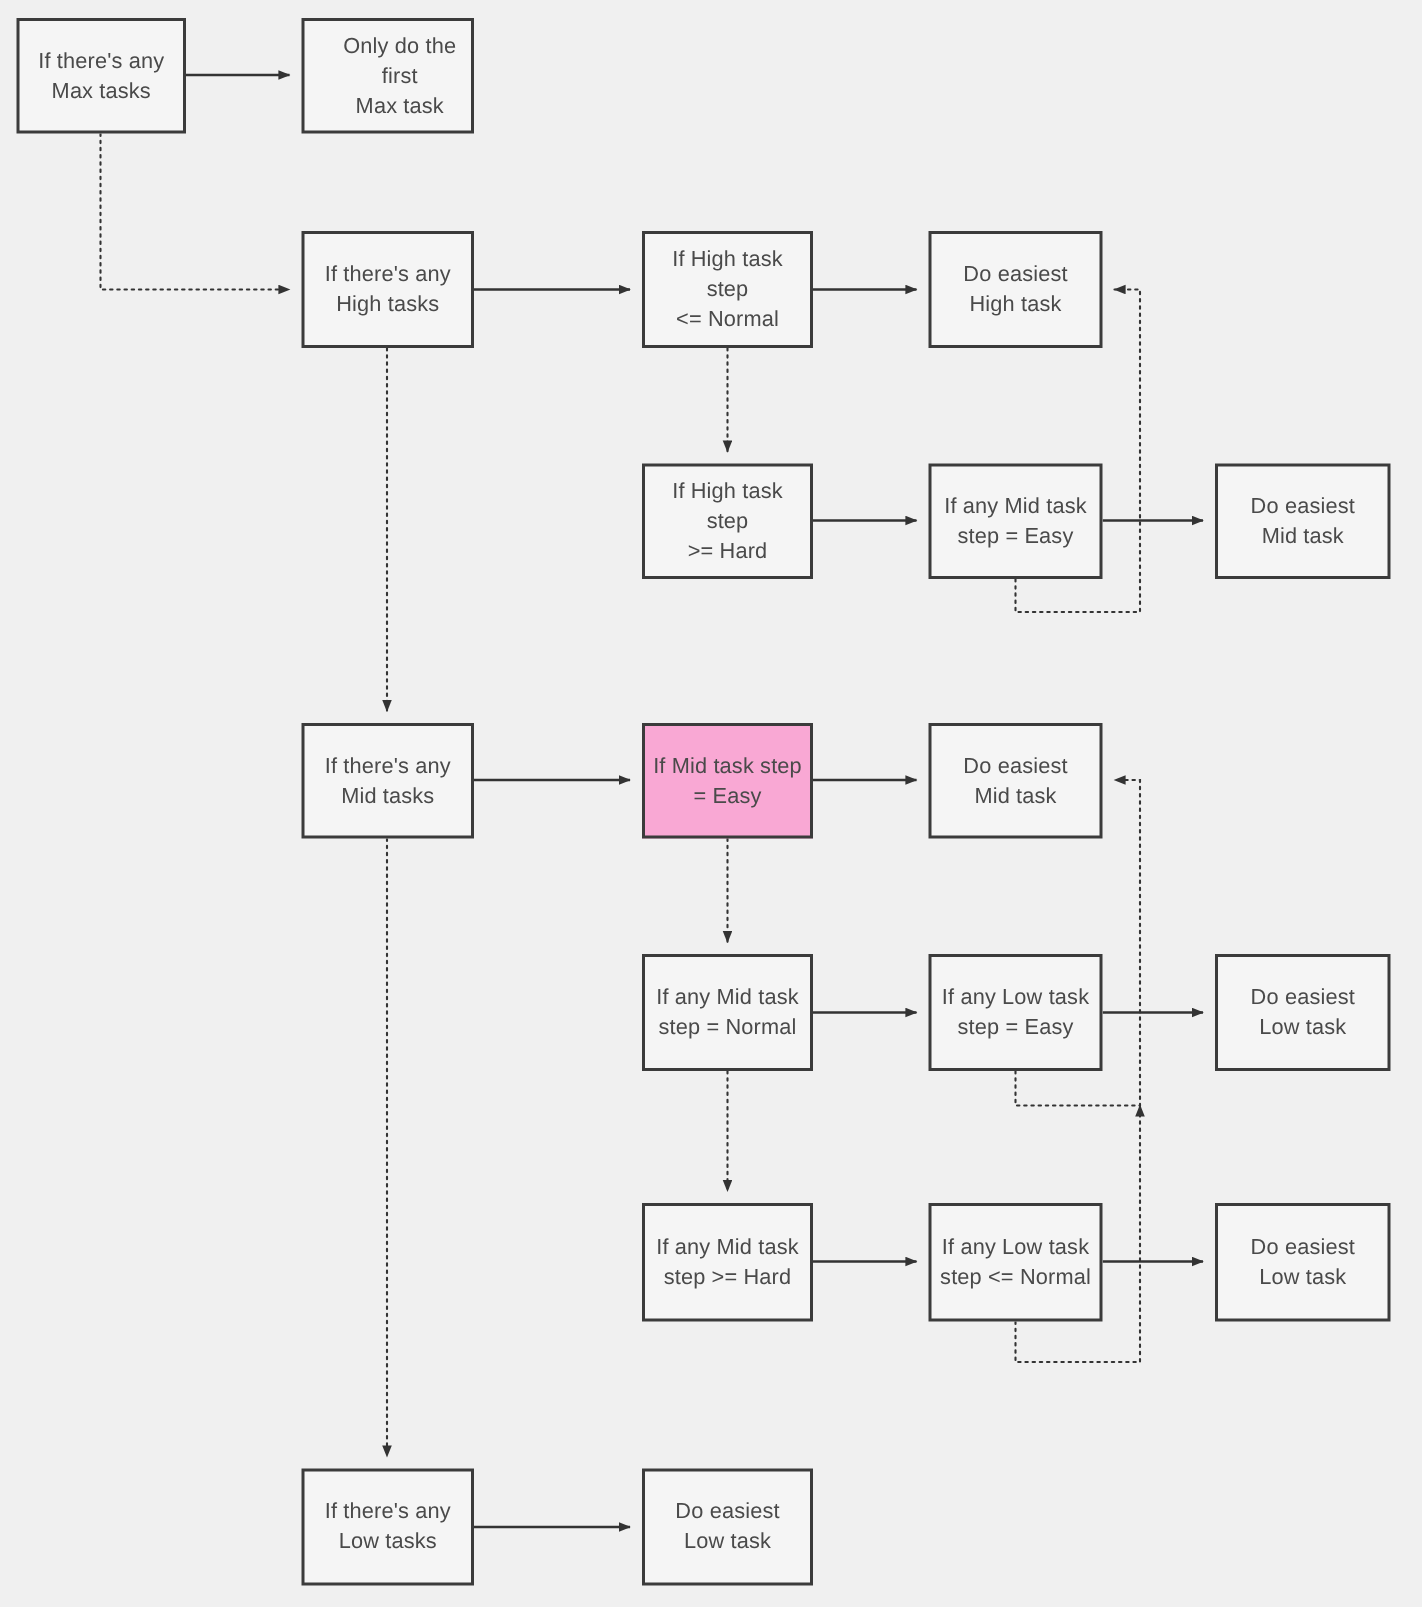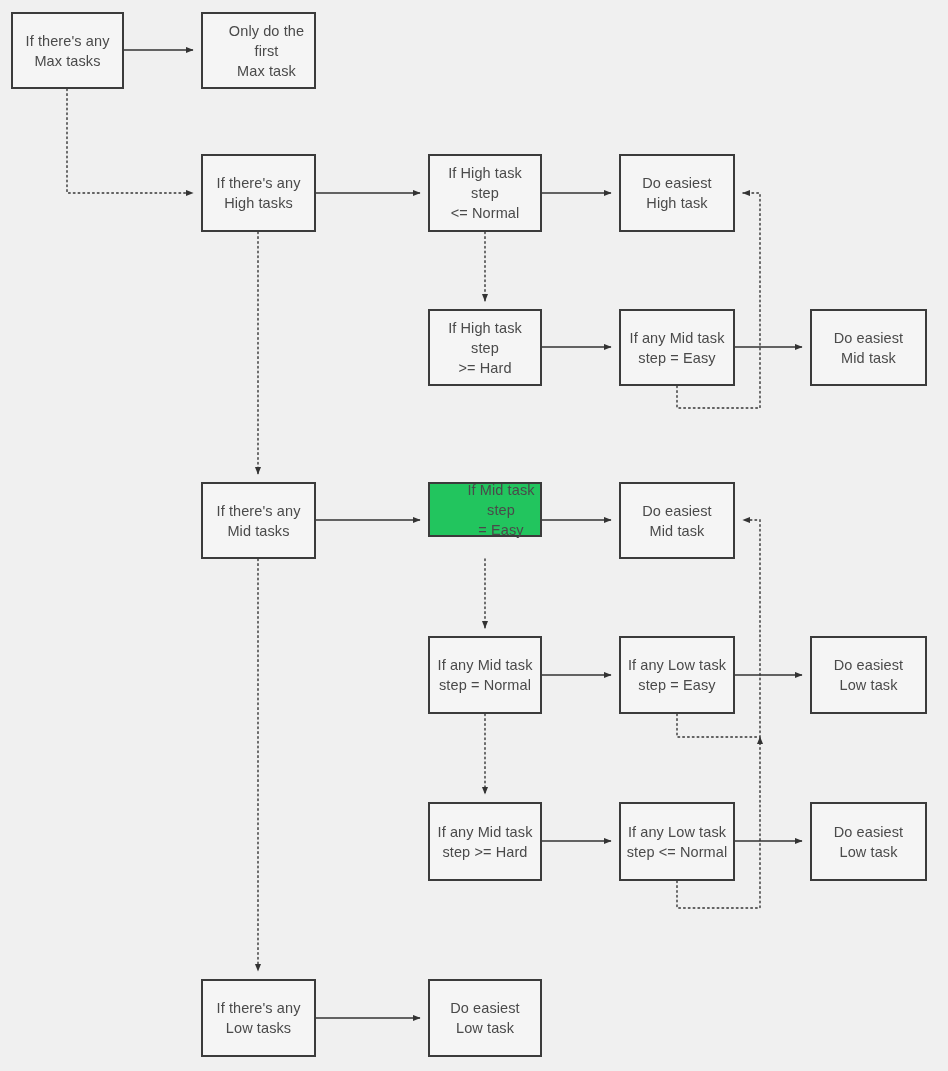--- a/index.html
+++ b/index.html
@@ -90,21 +90,21 @@
       <div class="node" style="left: 619px; top: 154px; width: 116px; height: 78px; background: rgb(245, 245, 245); border-color: rgb(59, 59, 59); color: rgb(74, 74, 74);"><span class="node-label">Do easiest
 High task</span></div>
       <div class="node" style="left: 428px; top: 309px; width: 114px; height: 77px; background: rgb(245, 245, 245); border-color: rgb(59, 59, 59); color: rgb(74, 74, 74);"><span class="node-label">If High task step
 &gt;= Hard</span></div>
       <div class="node" style="left: 619px; top: 309px; width: 116px; height: 77px; background: rgb(245, 245, 245); border-color: rgb(59, 59, 59); color: rgb(74, 74, 74);"><span class="node-label">If any Mid task
 step = Easy</span></div>
       <div class="node" style="left: 810px; top: 309px; width: 117px; height: 77px; background: rgb(245, 245, 245); border-color: rgb(59, 59, 59); color: rgb(74, 74, 74);"><span class="node-label">Do easiest
 Mid task</span></div>
       <div class="node" style="left: 201px; top: 482px; width: 115px; height: 77px; background: rgb(245, 245, 245); border-color: rgb(59, 59, 59); color: rgb(74, 74, 74);"><span class="node-label">If there's any
 Mid tasks</span></div>
-      <div class="node" style="left: 428px; top: 482px; width: 114px; height: 55px; background: #22c55e; border-color: rgb(59, 59, 59); color: rgb(74, 74, 74); padding-left: 32px;"><span class="node-label">If Mid task step
+      <div class="node" style="left: 428px; top: 482px; width: 114px; height: 77px; background: #f9a8d4; border-color: rgb(59, 59, 59); color: rgb(74, 74, 74);"><span class="node-label">If Mid task step
 = Easy</span></div>
       <div class="node" style="left: 619px; top: 482px; width: 116px; height: 77px; background: rgb(245, 245, 245); border-color: rgb(59, 59, 59); color: rgb(74, 74, 74);"><span class="node-label">Do easiest
 Mid task</span></div>
       <div class="node" style="left: 428px; top: 636px; width: 114px; height: 78px; background: rgb(245, 245, 245); border-color: rgb(59, 59, 59); color: rgb(74, 74, 74);"><span class="node-label">If any Mid task
 step = Normal</span></div>
       <div class="node" style="left: 619px; top: 636px; width: 116px; height: 78px; background: rgb(245, 245, 245); border-color: rgb(59, 59, 59); color: rgb(74, 74, 74);"><span class="node-label">If any Low task
 step = Easy</span></div>
       <div class="node" style="left: 810px; top: 636px; width: 117px; height: 78px; background: rgb(245, 245, 245); border-color: rgb(59, 59, 59); color: rgb(74, 74, 74);"><span class="node-label">Do easiest
 Low task</span></div>
       <div class="node" style="left: 428px; top: 802px; width: 114px; height: 79px; background: rgb(245, 245, 245); border-color: rgb(59, 59, 59); color: rgb(74, 74, 74);"><span class="node-label">If any Mid task

